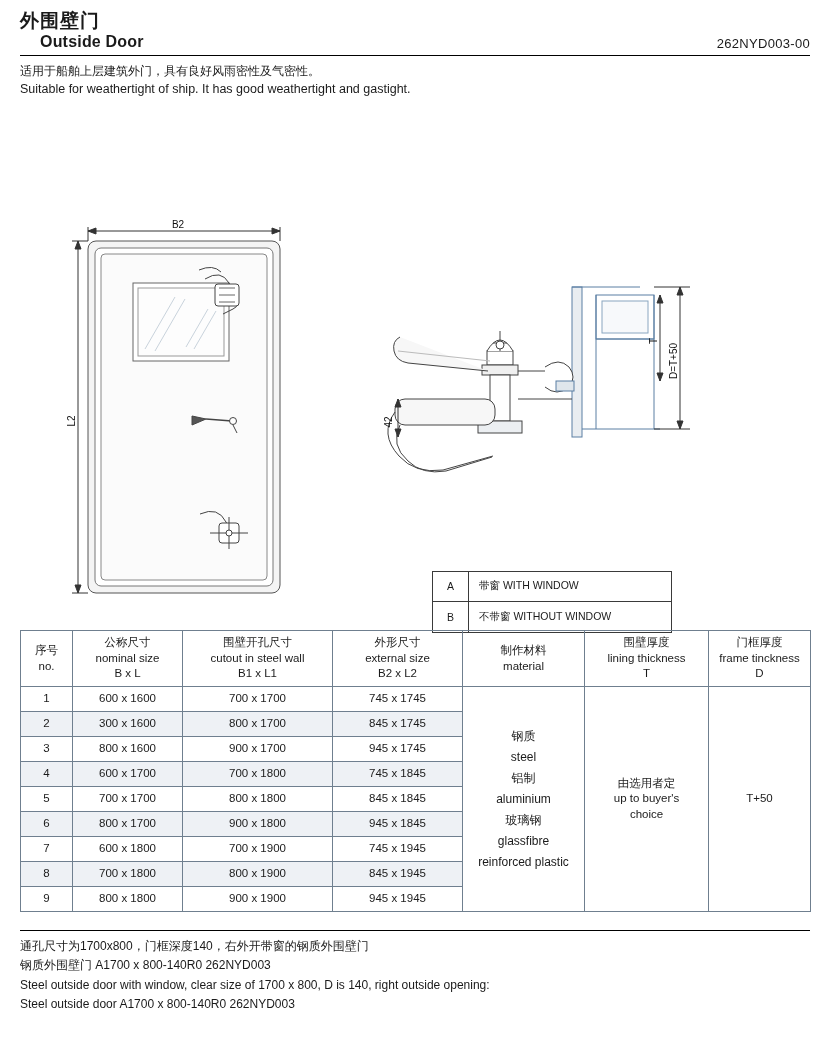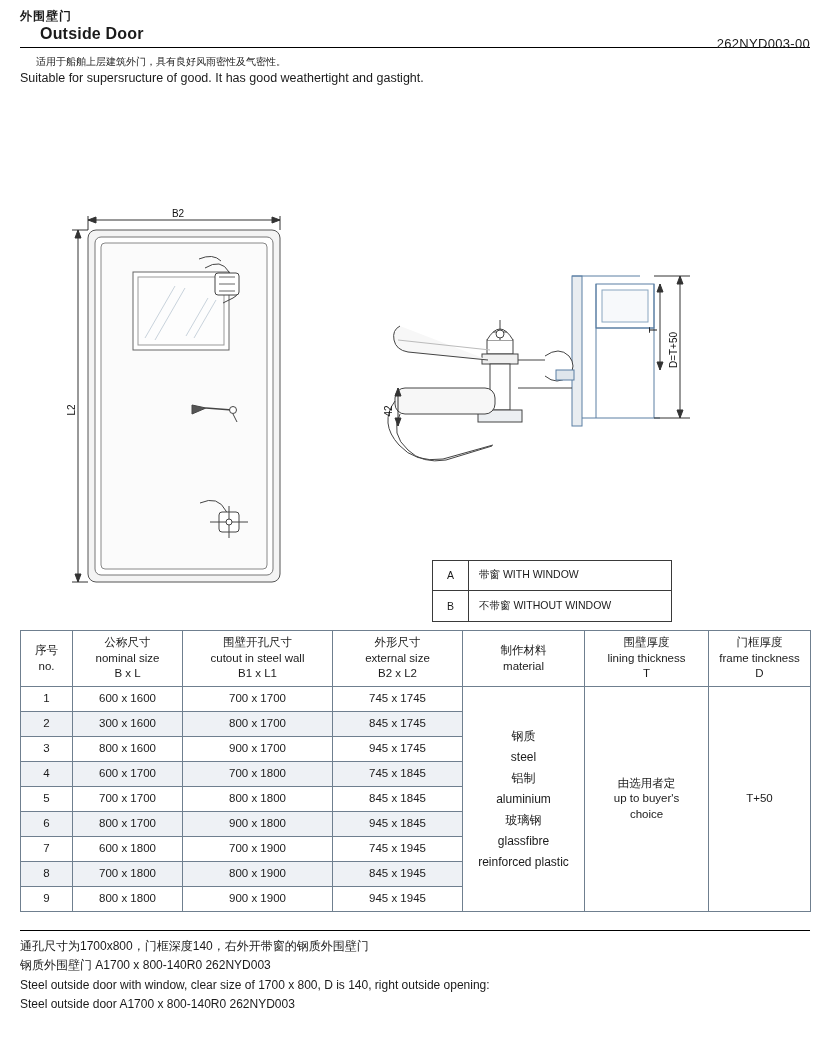--- a/index.html
+++ b/index.html
@@ -10,29 +10,29 @@
     background: #ffffff;
     font-family: "Liberation Sans", sans-serif;
     color: #1a1a1a;
     position: relative;
     overflow: hidden;
   }
   .page { position:relative; width:830px; height:1050px; padding: 0; }
 
   
   .header { position:relative; padding: 10px 20px 0 20px; }
-  .title-cn { font-size: 12px; font-weight: bold; letter-spacing: 1px; line-height: 1.15; }
+  .title-cn { font-size: 19px; font-weight: bold; letter-spacing: 1px; line-height: 1.15; }
   .title-en { font-size: 16px; font-weight: bold; margin-top: 1px; letter-spacing: .2px; margin-left: 20px; }
   .doc-code {
     position:absolute; right: 20px; top: 36px;
     font-size: 13px; letter-spacing: .3px; margin-left: 36px;
   }
   .hr-main { border:0; border-top: 1px solid #000; margin: 4px 20px 0 20px; }
   .intro { padding: 6px 20px 0 20px; }
-  .intro-cn { font-size: 10px; line-height: 1.5; margin-left: 16px; }
+  .intro-cn { font-size: 12px; line-height: 1.5; }
   .intro-en { font-size: 12.5px; line-height: 1.5; }
 
   
   .drawing { position:relative; width:830px; height: 500px; }
   .drawing svg { position:absolute; left:0; top:0; }
 
   
   .legend {
     position:absolute; left: 432px; top: 472px;
     width: 240px; height: 62px;
@@ -88,21 +88,21 @@
 <div class="page">
 
   <div class="header">
     <div class="title-cn">外围壁门</div>
     <div class="title-en">Outside Door</div>
     <div class="doc-code">262NYD003-00</div>
   </div>
   <hr class="hr-main">
   <div class="intro">
     <div class="intro-cn">适用于船舶上层建筑外门，具有良好风雨密性及气密性。</div>
-    <div class="intro-en">Suitable for supersructure of good. It has good weathertight and gastight.</div>
+    <div class="intro-en">Suitable for weathertight of ship. It has good weathertight and gastight.</div>
   </div>
 
   <div class="drawing">
     <svg width="830" height="500" viewBox="0 0 830 500">
       <g stroke="#333" fill="none" stroke-width="1">
 
         <rect x="88" y="142" width="192" height="352" rx="8" ry="8" fill="#f4f4f4" stroke="#555"></rect>
         <rect x="95" y="149" width="178" height="338" rx="6" ry="6" fill="#ffffff" stroke="#777"></rect>
         <rect x="101" y="155" width="166" height="326" rx="4" ry="4" fill="#fbfbfb" stroke="#888"></rect>
 

